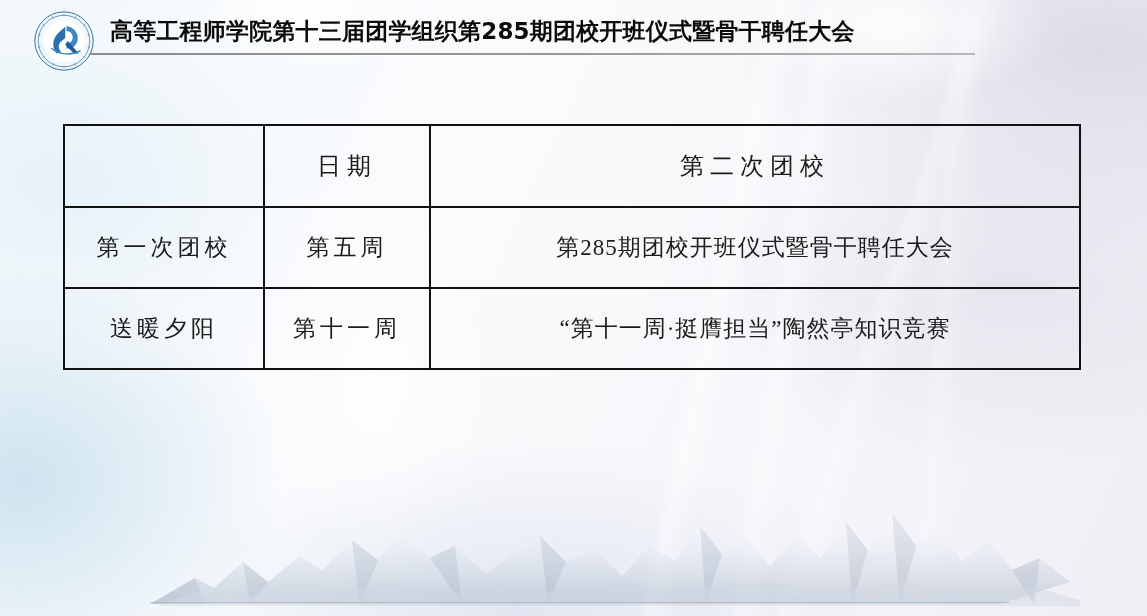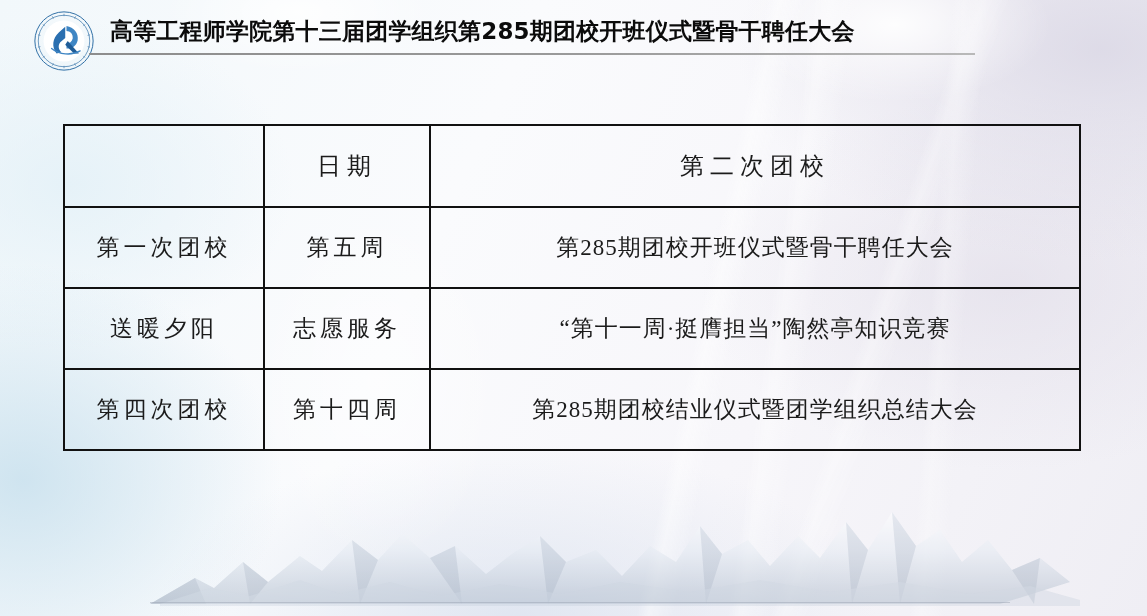--- a/index.html
+++ b/index.html
@@ -222,25 +222,20 @@
         </tr>
       </thead>
       <tbody>
         <tr>
           <td class="col-label">第一次团校</td>
           <td class="col-week">第五周</td>
           <td class="col-name">第285期团校开班仪式暨骨干聘任大会</td>
         </tr>
         <tr>
           <td class="col-label">送暖夕阳</td>
-          <td class="col-week">志愿服务</td>
+          <td class="col-week">第十一周</td>
           <td class="col-name">“第十一周·挺膺担当”陶然亭知识竞赛</td>
-        </tr>
-        <tr>
-          <td class="col-label">第四次团校</td>
-          <td class="col-week">第十四周</td>
-          <td class="col-name">第285期团校结业仪式暨团学组织总结大会</td>
         </tr>
       </tbody>
     </table>
   </div>
 
 </div>
 
 </body></html>

